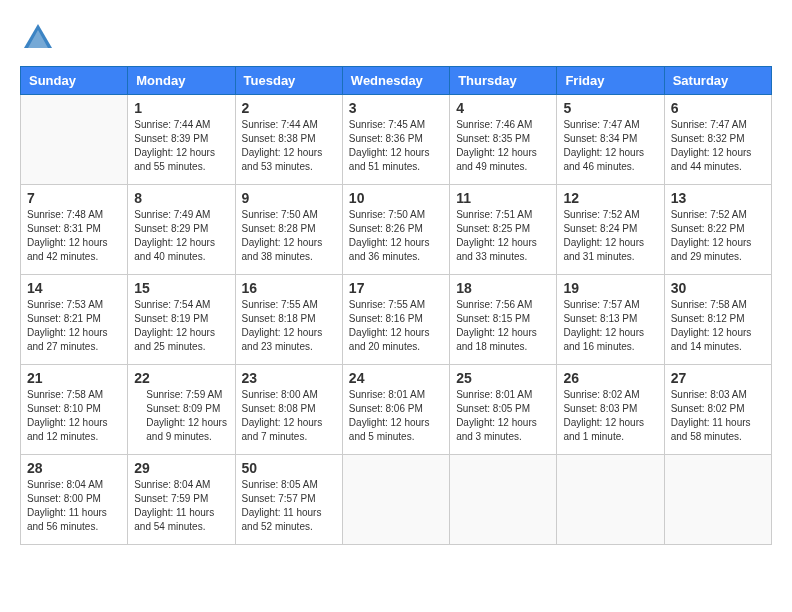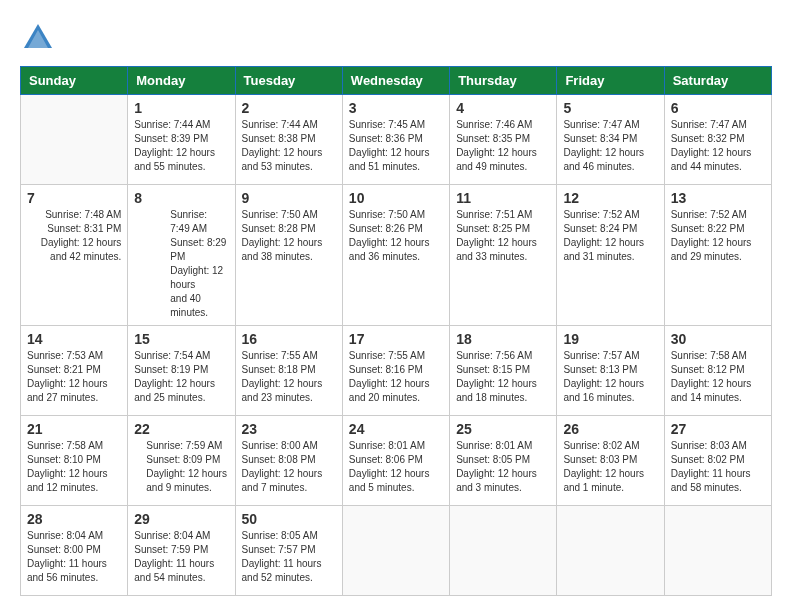--- a/index.html
+++ b/index.html
@@ -37,21 +37,21 @@
     .location-title {
       font-size: 16px;
       color: #555;
     }
     .calendar {
       width: 100%;
       border-collapse: collapse;
       table-layout: fixed;
     }
     .calendar th {
-      background: #15803d;
+      background: #3b82f6;
       color: #fff;
       text-align: left;
       padding: 6px 8px;
       font-size: 13px;
       font-weight: bold;
       border: 1px solid #1a6fba;
     }
     .calendar td {
       border: 1px solid #ccc;
       vertical-align: top;
@@ -147,28 +147,28 @@
           <span class="day-num">6</span>
           <div class="day-info" style="white-space: pre-line;">Sunrise: 7:47 AM
 Sunset: 8:32 PM
 Daylight: 12 hours
 and 44 minutes.</div>
         </td>
       </tr>
       <tr>
         <td>
           <span class="day-num">7</span>
-          <div class="day-info" style="white-space: pre-line; text-align: right;">Sunrise: 7:48 AM
+          <div class="day-info" style="white-space: pre-line;">Sunrise: 7:48 AM
 Sunset: 8:31 PM
 Daylight: 12 hours
 and 42 minutes.</div>
         </td>
         <td>
           <span class="day-num">8</span>
-          <div class="day-info" style="white-space: pre-line; margin-left: 36px;">Sunrise: 7:49 AM
+          <div class="day-info" style="white-space: pre-line;">Sunrise: 7:49 AM
 Sunset: 8:29 PM
 Daylight: 12 hours
 and 40 minutes.</div>
         </td>
         <td>
           <span class="day-num">9</span>
           <div class="day-info" style="white-space: pre-line;">Sunrise: 7:50 AM
 Sunset: 8:28 PM
 Daylight: 12 hours
 and 38 minutes.</div>

